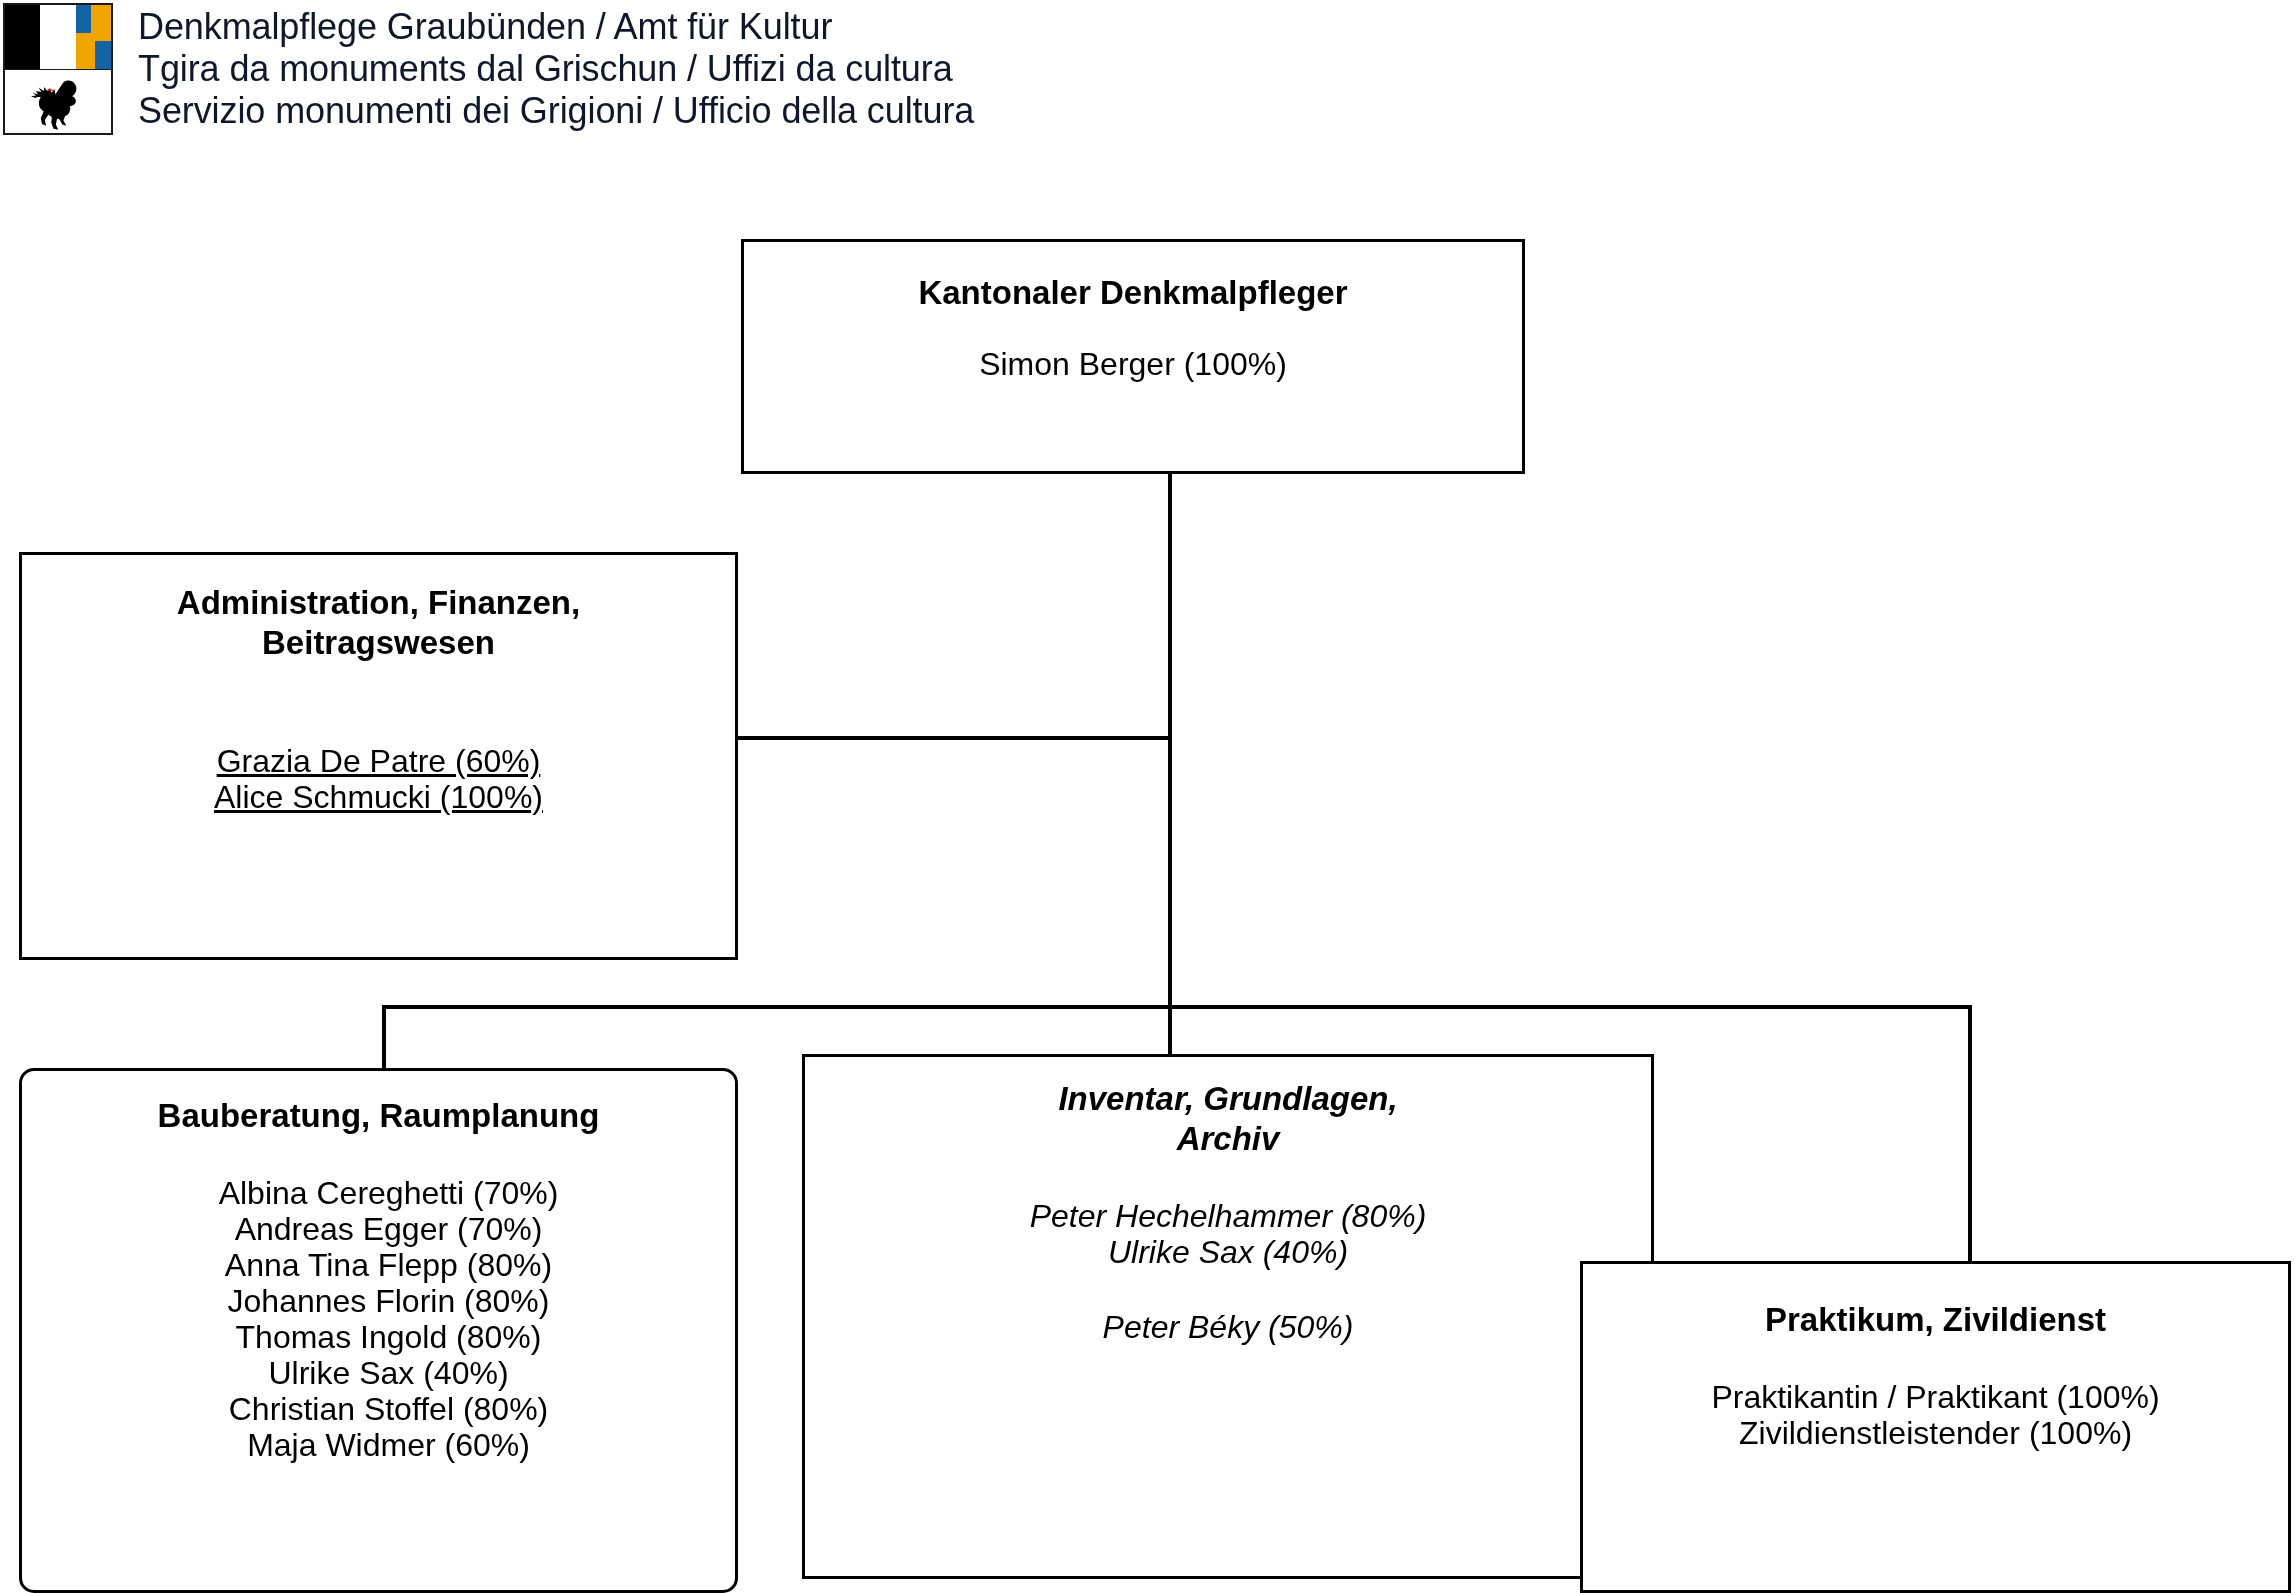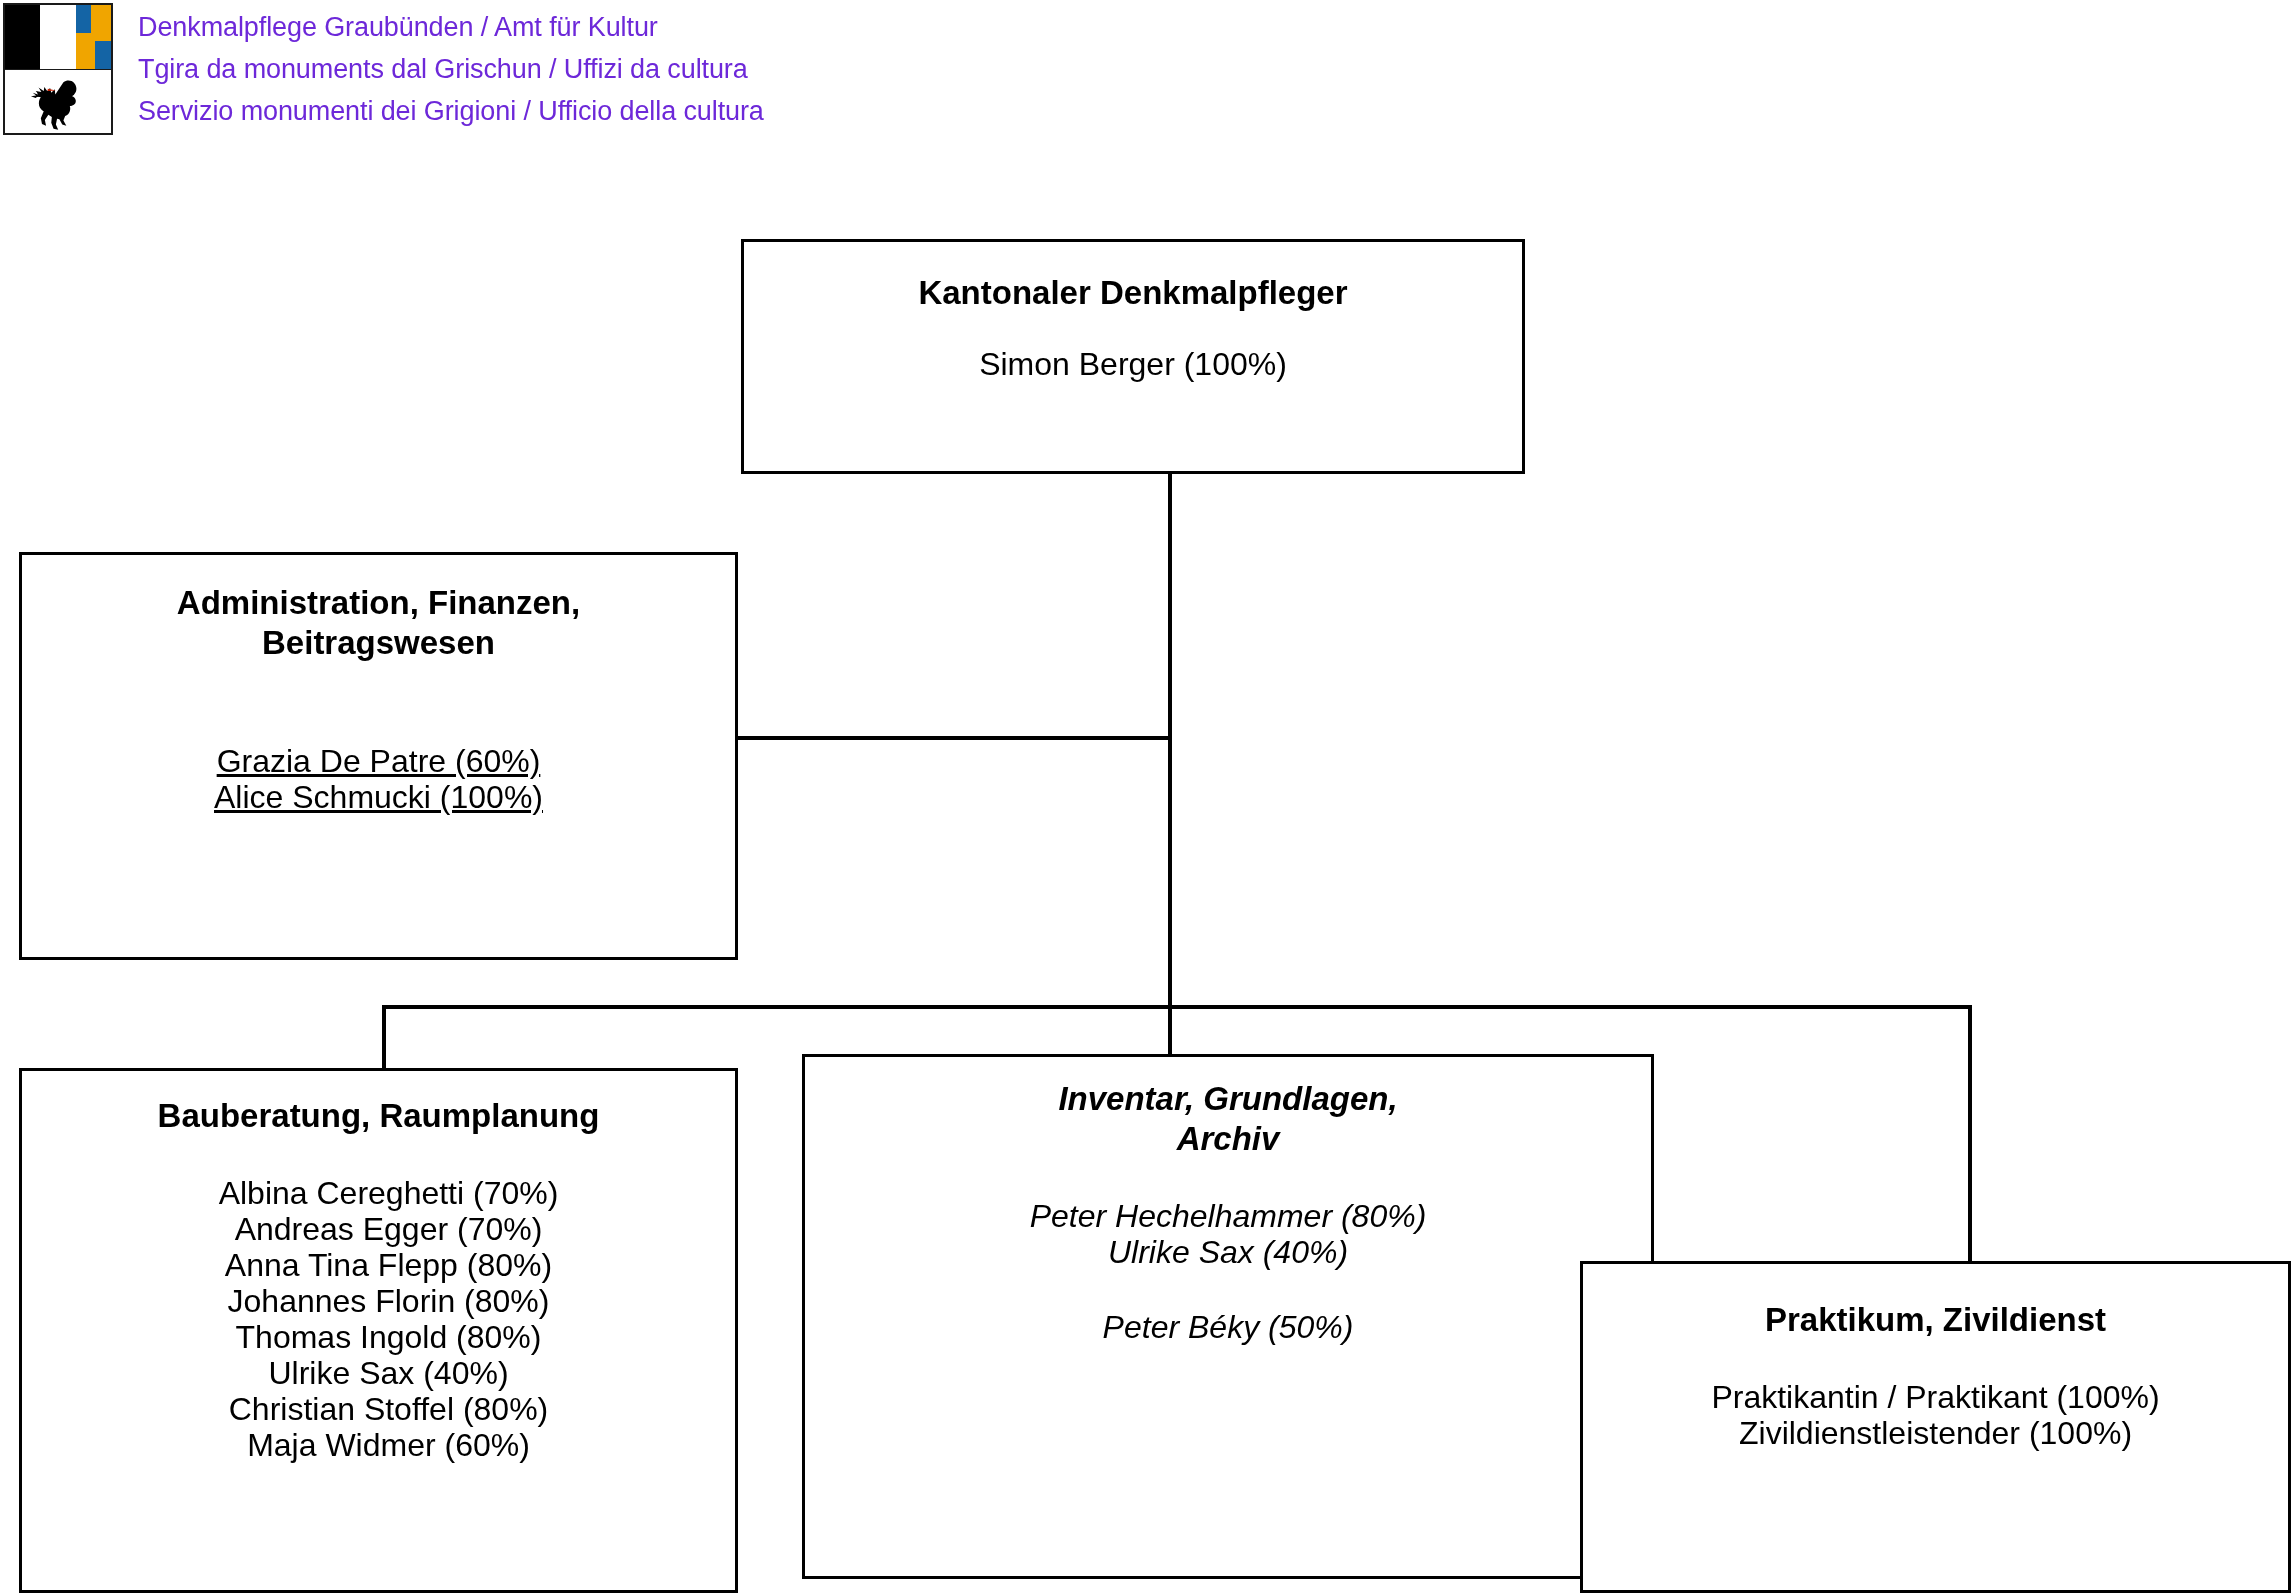--- a/index.html
+++ b/index.html
@@ -86,25 +86,25 @@
   }
   .ibex { position: absolute; left: 6%; top: 4%; width: 88%; height: 92%; }
 
   .header-lines {
     position: absolute;
     left: 138px;
     top: 6px;
     width: 800px;
   }
   .header-line {
-    font-size: 27px;
+    font-size: 36px;
     line-height: 42px;
     letter-spacing: -0.1px;
     white-space: nowrap;
-    color: #6d28d9;
+    color: #0f172a;
   }
 
   
   .box {
     position: absolute;
     border: 3.7px solid #000000;
     background: #ffffff;
     box-sizing: border-box;
     text-align: center;
     z-index: 3;
@@ -125,21 +125,21 @@
 
   
   #box-chief        { left: 741px; top: 239px;  width: 784px; height: 235px; }
   #box-chief .box-title  { margin-top: 31px; }
   #box-chief .box-people { margin-top: 33px; }
 
   #box-admin        { left: 19px;   top: 552px;  width: 719px;  height: 408px; }
   #box-admin .box-title  { margin-top: 28px; }
   #box-admin .box-people { margin-top: 80px; text-decoration: underline; }
 
-  #box-bau          { left: 19px;   top: 1068px; width: 719px;  height: 525px; }
+  #box-bau          { left: 19px;   top: 1068px; width: 719px;  height: 525px; border-radius: 15px; }
   #box-bau .box-title    { margin-top: 25px; }
   #box-bau .box-people   { margin-top: 39px; padding-left: 20px; }
 
   #box-inv          { left: 802px; top: 1054px; width: 852px;  height: 525px; font-style: italic; }
   #box-inv .box-title    { margin-top: 22px; }
   #box-inv .box-people   { margin-top: 39px; text-align: center; }
 
   #box-prak         { left: 1580px; top: 1261px; width: 711px;  height: 332px; }
   #box-prak .box-title   { margin-top: 36px; }
   #box-prak .box-people  { margin-top: 39px; }

